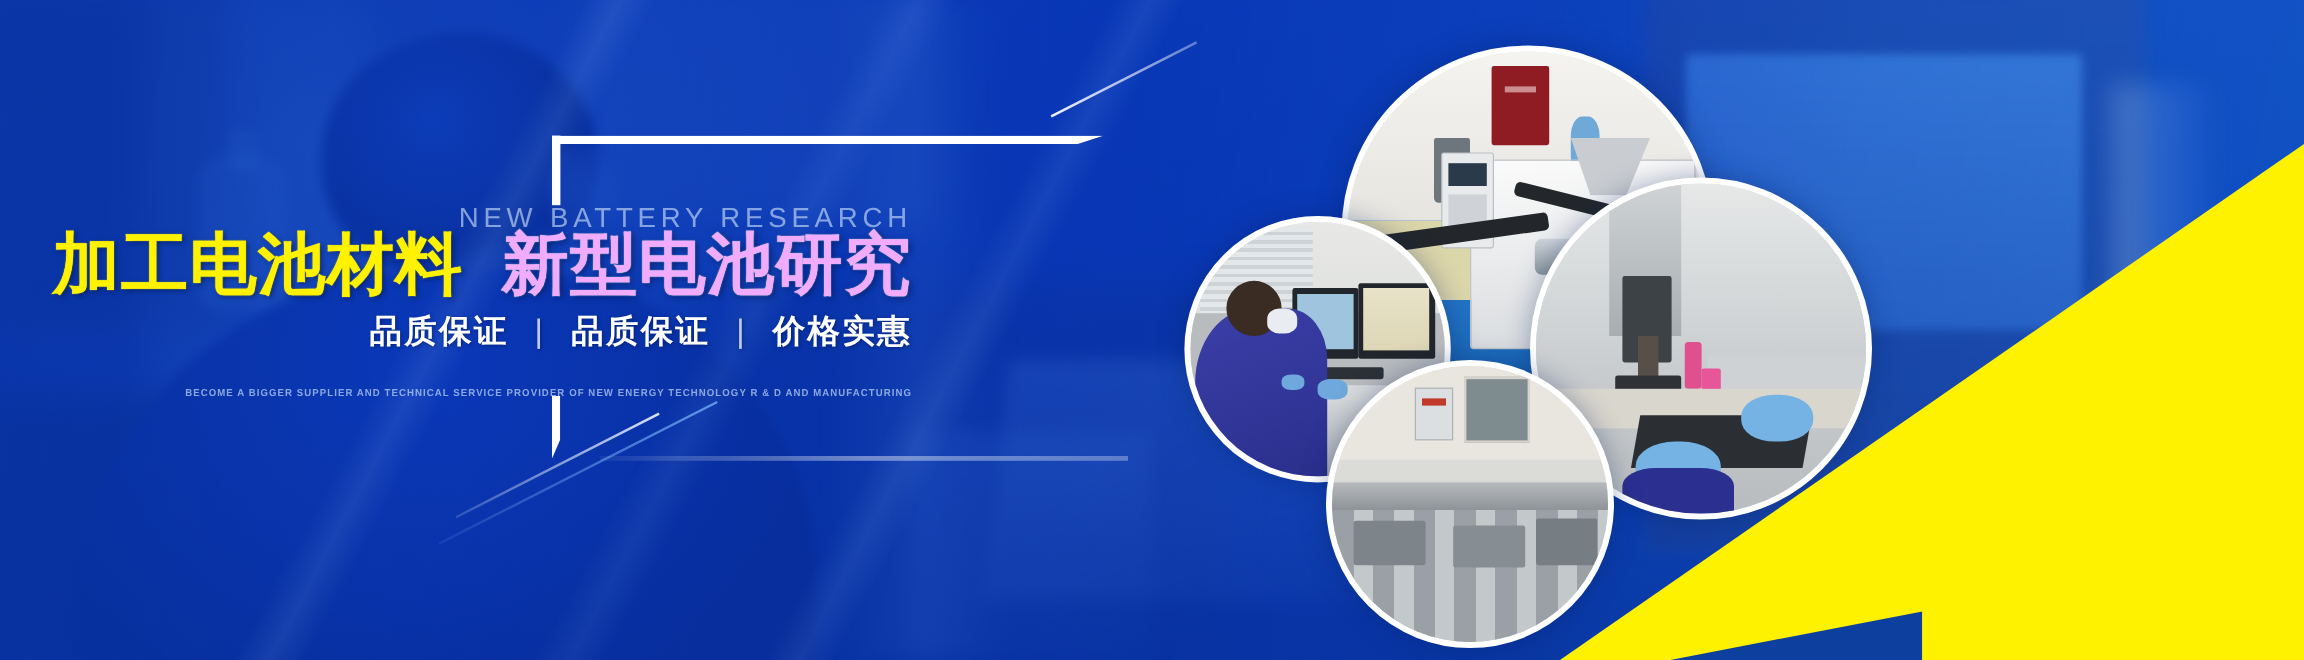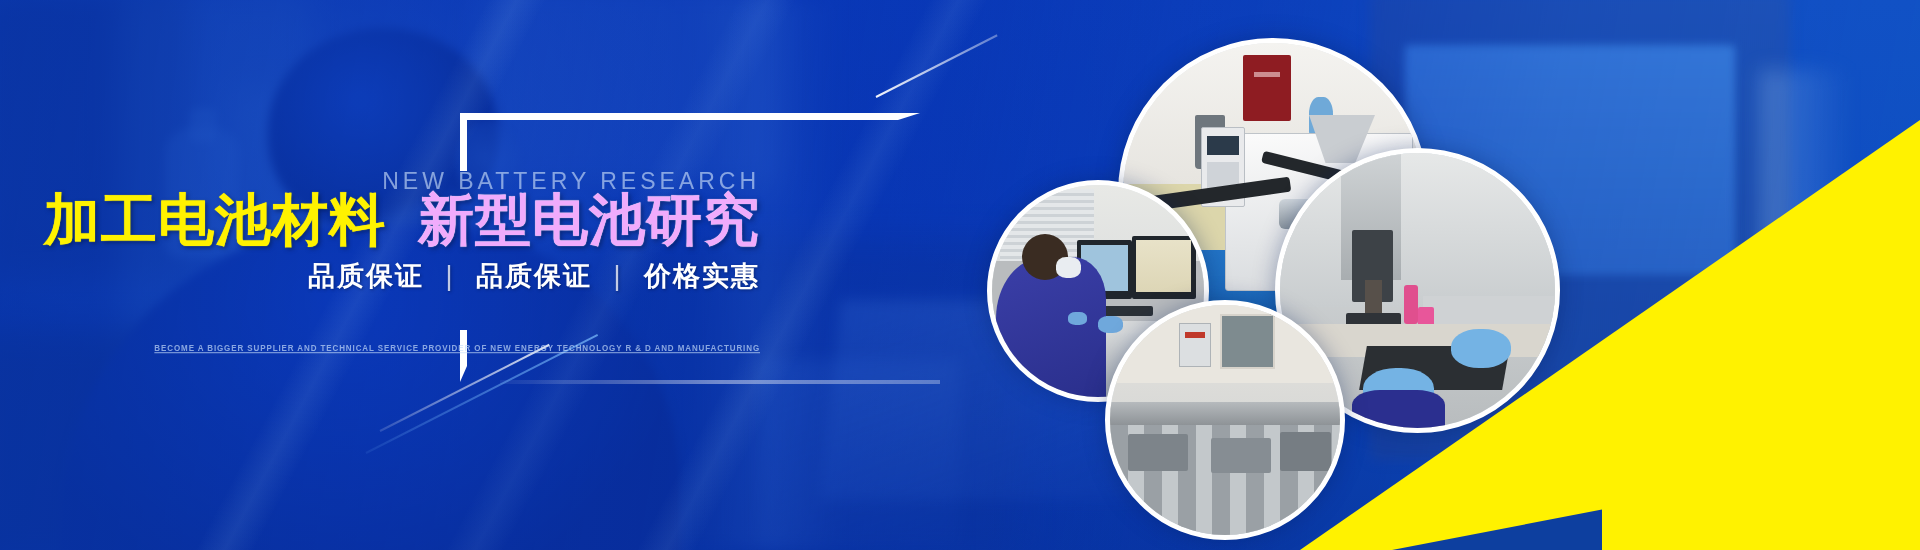--- a/index.html
+++ b/index.html
@@ -186,26 +186,25 @@
     color:rgba(255,255,255,.75);font-weight:400;
     padding:0 12px;
   }
   .subline{
     position:absolute;right:180px;top:296px;
     white-space:nowrap;
     color:#fff;font-size:25px;font-weight:700;letter-spacing:.5px;
     text-shadow:1px 1px 3px rgba(0,20,70,.5);
   }
   .enline{
-    position:absolute;right:180px;top:344px;
+    position:absolute;right:180px;top:323px;
     white-space:nowrap;
     color:rgba(200,222,250,.68);
     font-size:8px;letter-spacing:.9px;font-weight:700;
     transform:scaleY(1.05);
-    text-decoration:underline;
   }
 
   
   .collage{position:absolute;left:0;top:0;width:100%;height:100%;}
   .circ{
     position:absolute;border-radius:50%;
     border:5px solid #ffffff;
     overflow:hidden;
     box-shadow:0 0 22px rgba(5,30,90,.35);
     background:#dfe6ee;

